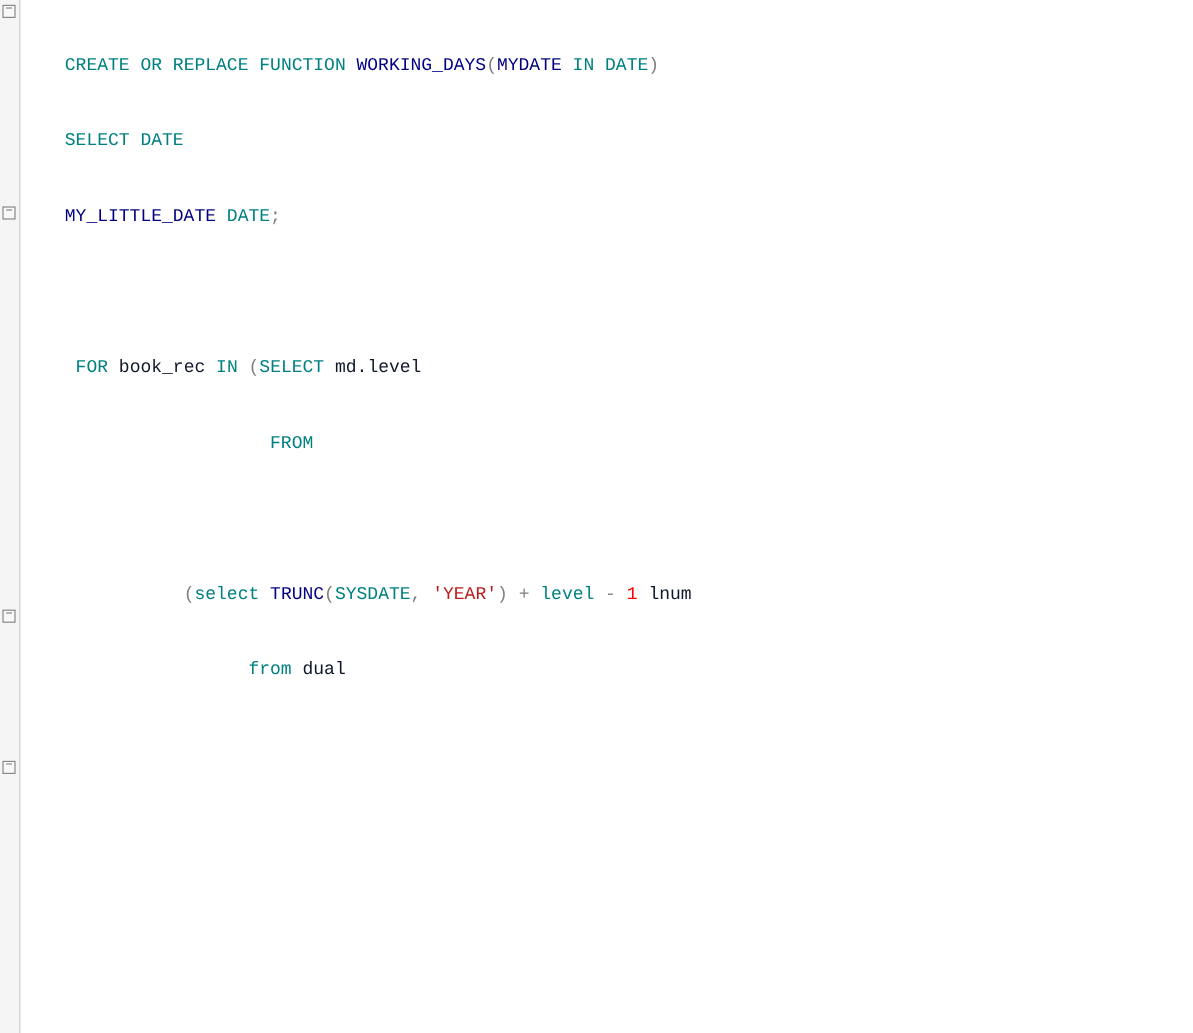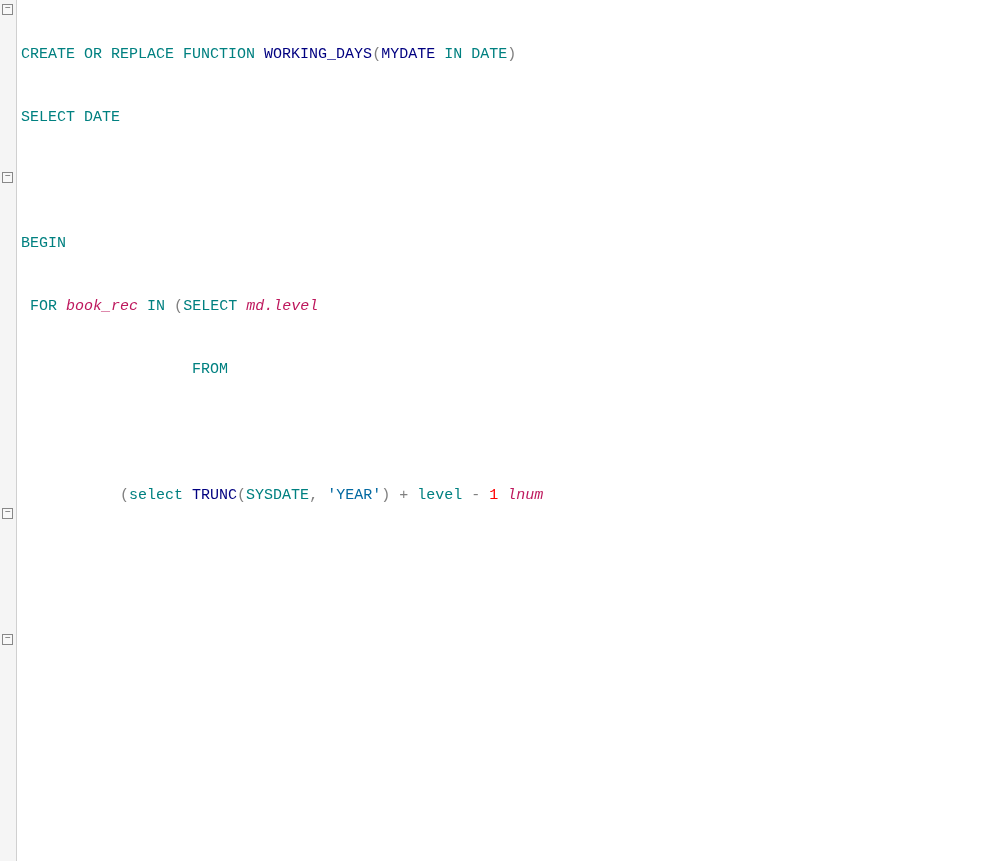--- a/index.html
+++ b/index.html
@@ -45,49 +45,50 @@
     content: "−";
     position: relative;
     top: -1px;
   }
   .code {
     flex: 1 1 auto;
     padding: 2px 0 2px 4px;
     white-space: pre;
     color: #000000;
   }
-  .line { display: block; min-height: 21px; }
+  .line { display: block; min-height: 21px; margin-left: 33px; }
   .kw   { color: #008080; }     
-  .id   { color: #be185d; font-style: italic; }     
+  .id   { color: #0f172a; }     
   .fn   { color: #000080; }     
-  .str  { color: #0369a1; text-align: center; }     
+  .str  { color: #b91c1c; text-align: center; }     
   .num  { color: #ff0000; }     
   .op   { color: #808080; }     
 </style>
 </head>
 <body>
 
 <div class="editor">
 
   <div class="gutter">
     <div class="fold" style="top:4px"></div>
     <div class="fold" style="top:172px"></div>
     <div class="fold" style="top:508px"></div>
     <div class="fold" style="top:634px"></div>
   </div>
 
   <div class="code">
     <span class="line"><span class="kw">CREATE</span> <span class="kw">OR REPLACE</span> <span class="kw">FUNCTION</span> <span class="fn">WORKING_DAYS</span><span class="op">(</span><span class="fn">MYDATE</span> <span class="kw">IN</span> <span class="kw">DATE</span><span class="op">)</span></span>
     <span class="line"><span class="kw">SELECT</span> <span class="kw">DATE</span></span>
+    <span class="line"><span class="fn">MY_LITTLE_DATE</span> <span class="kw">DATE</span><span class="op">;</span></span>
     <span class="line"><span></span></span>
-    <span class="line"><span class="kw">BEGIN</span></span>
     <span class="line"><span> </span><span class="kw">FOR</span> <span class="id">book_rec</span> <span class="kw">IN</span> <span class="op">(</span><span class="kw">SELECT</span> <span class="id">md.level</span></span>
     <span class="line"><span>                   </span><span class="kw">FROM</span></span>
     <span class="line"><span></span></span>
     <span class="line"><span>           </span><span class="op">(</span><span class="kw">select</span> <span class="fn">TRUNC</span><span class="op">(</span><span class="kw">SYSDATE</span><span class="op">,</span> <span class="str">'YEAR'</span><span class="op">)</span> <span class="op">+</span> <span class="kw">level</span> <span class="op">-</span> <span class="num">1</span> <span class="id">lnum</span></span>
+    <span class="line"><span>                 </span><span class="kw">from</span> <span class="id">dual</span></span>
     
     
     
     
     
     
     
     
     
     

